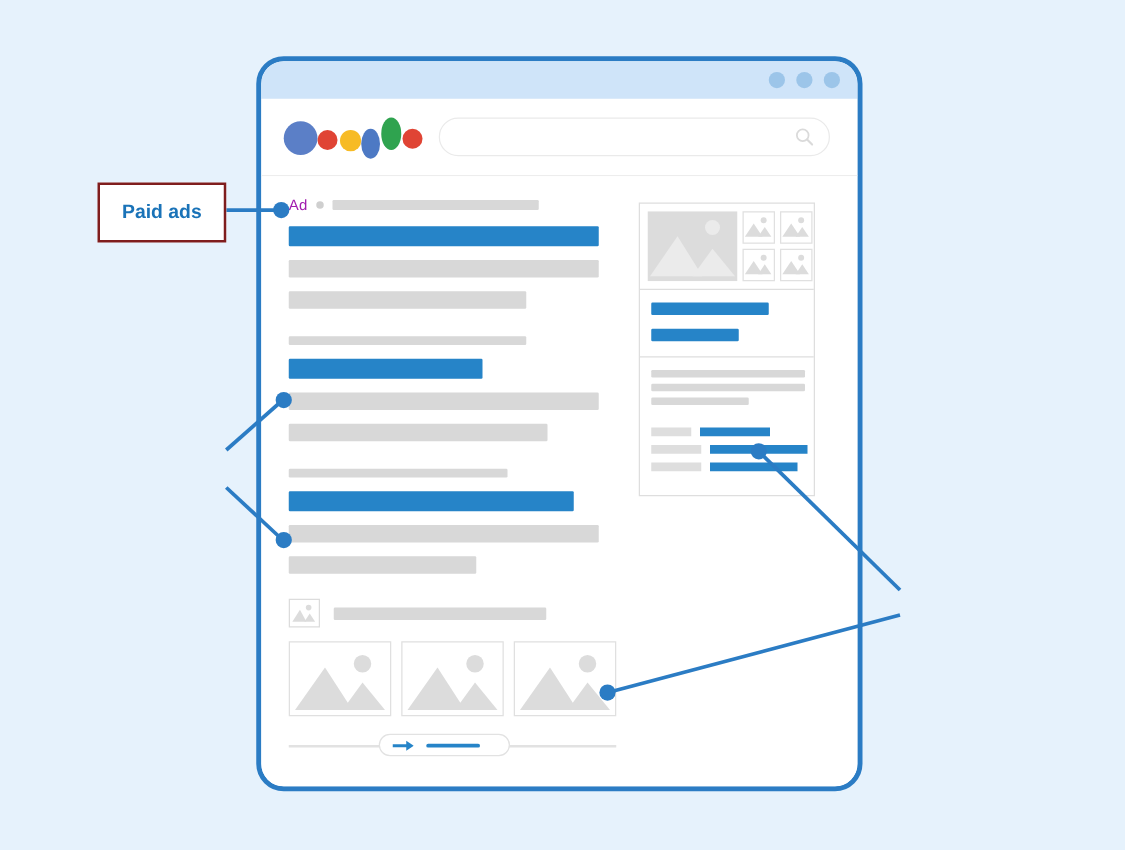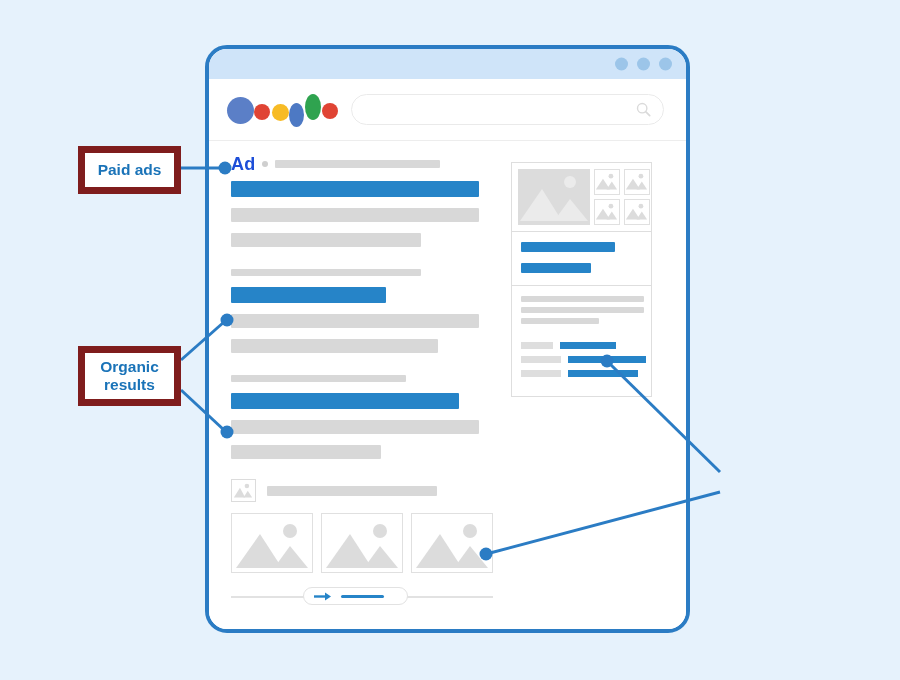--- a/index.html
+++ b/index.html
@@ -109,23 +109,23 @@
   .bar-blue { background: #2684c8; border-radius: 1px; }
 
   
   .ad-row {
     display: flex; align-items: center;
     gap: 7px;
     height: 14px;
     margin-bottom: 10px;
   }
   .ad-text {
-    font-size: 18px;
-    font-weight: bold;
-    color: #1d4ed8;
+    font-size: 12px;
+    font-weight: normal;
+    color: #a21caf;
     letter-spacing: .2px;
     line-height: 14px;
   }
   .ad-dot { width: 6px; height: 6px; border-radius: 50%; background: #cfcfcf; }
   .ad-url { height: 8px; width: 165px; }
 
   
   .result { margin-bottom: 13px; }
   .result .url   { height: 7px;  margin-bottom: 11px; }
   .result .title { height: 16px; margin-bottom: 11px; }
@@ -215,21 +215,21 @@
     display: flex; align-items: center; gap: 7px;
     margin-bottom: 7px;
   }
   .kp-row .lbl { height: 7px; background: #dedede; flex: 0 0 auto; }
   .kp-row .val { height: 7px; background: #2684c8; flex: 0 0 auto; }
 
   
   .callout {
     position: absolute;
     background: #ffffff;
-    border: 7px solid #7f1d1d;
+    border: 2px solid #7f1d1d;
     display: flex;
     align-items: center;
     justify-content: center;
     text-align: center;
     color: #1a73b8;
     font-weight: bold;
     font-size: 15.5px;
     line-height: 1.18;
     z-index: 8;
   }
@@ -438,18 +438,15 @@
     <line x1="720" y1="472" x2="610" y2="364" stroke="#2b7cc4" stroke-width="3"></line>
     <circle cx="607" cy="361" r="6.5" fill="#2b7cc4"></circle>
     <line x1="720" y1="492" x2="490" y2="553" stroke="#2b7cc4" stroke-width="3"></line>
     <circle cx="486" cy="554" r="6.5" fill="#2b7cc4"></circle>
   </svg>
 
   <div class="callout" id="callout-paid">
     <span>Paid ads</span>
   </div>
 
-  <div class="callout" id="callout-organic">
-    <span><span>Organic</span><br><span>results</span></span>
-  </div>
 
 
 </div>
 
 </body></html>

